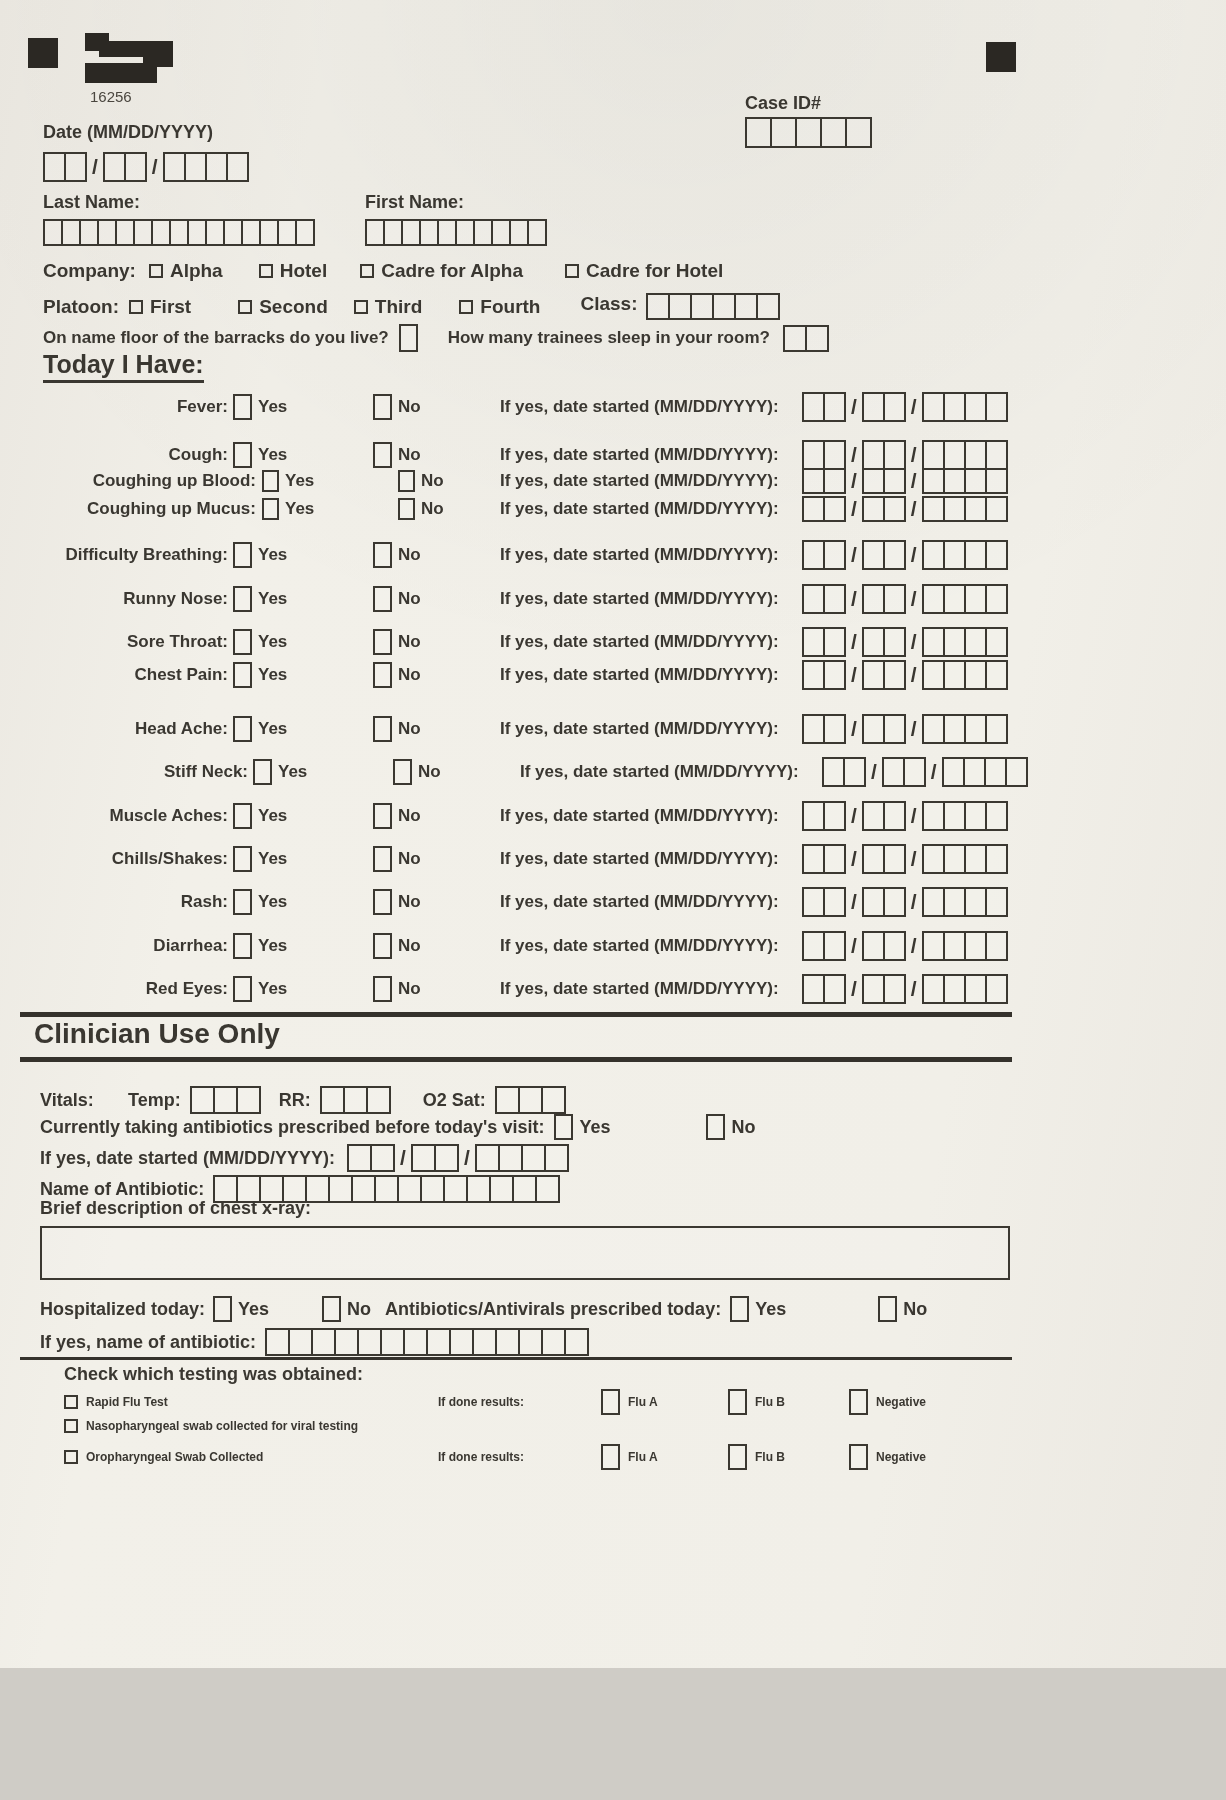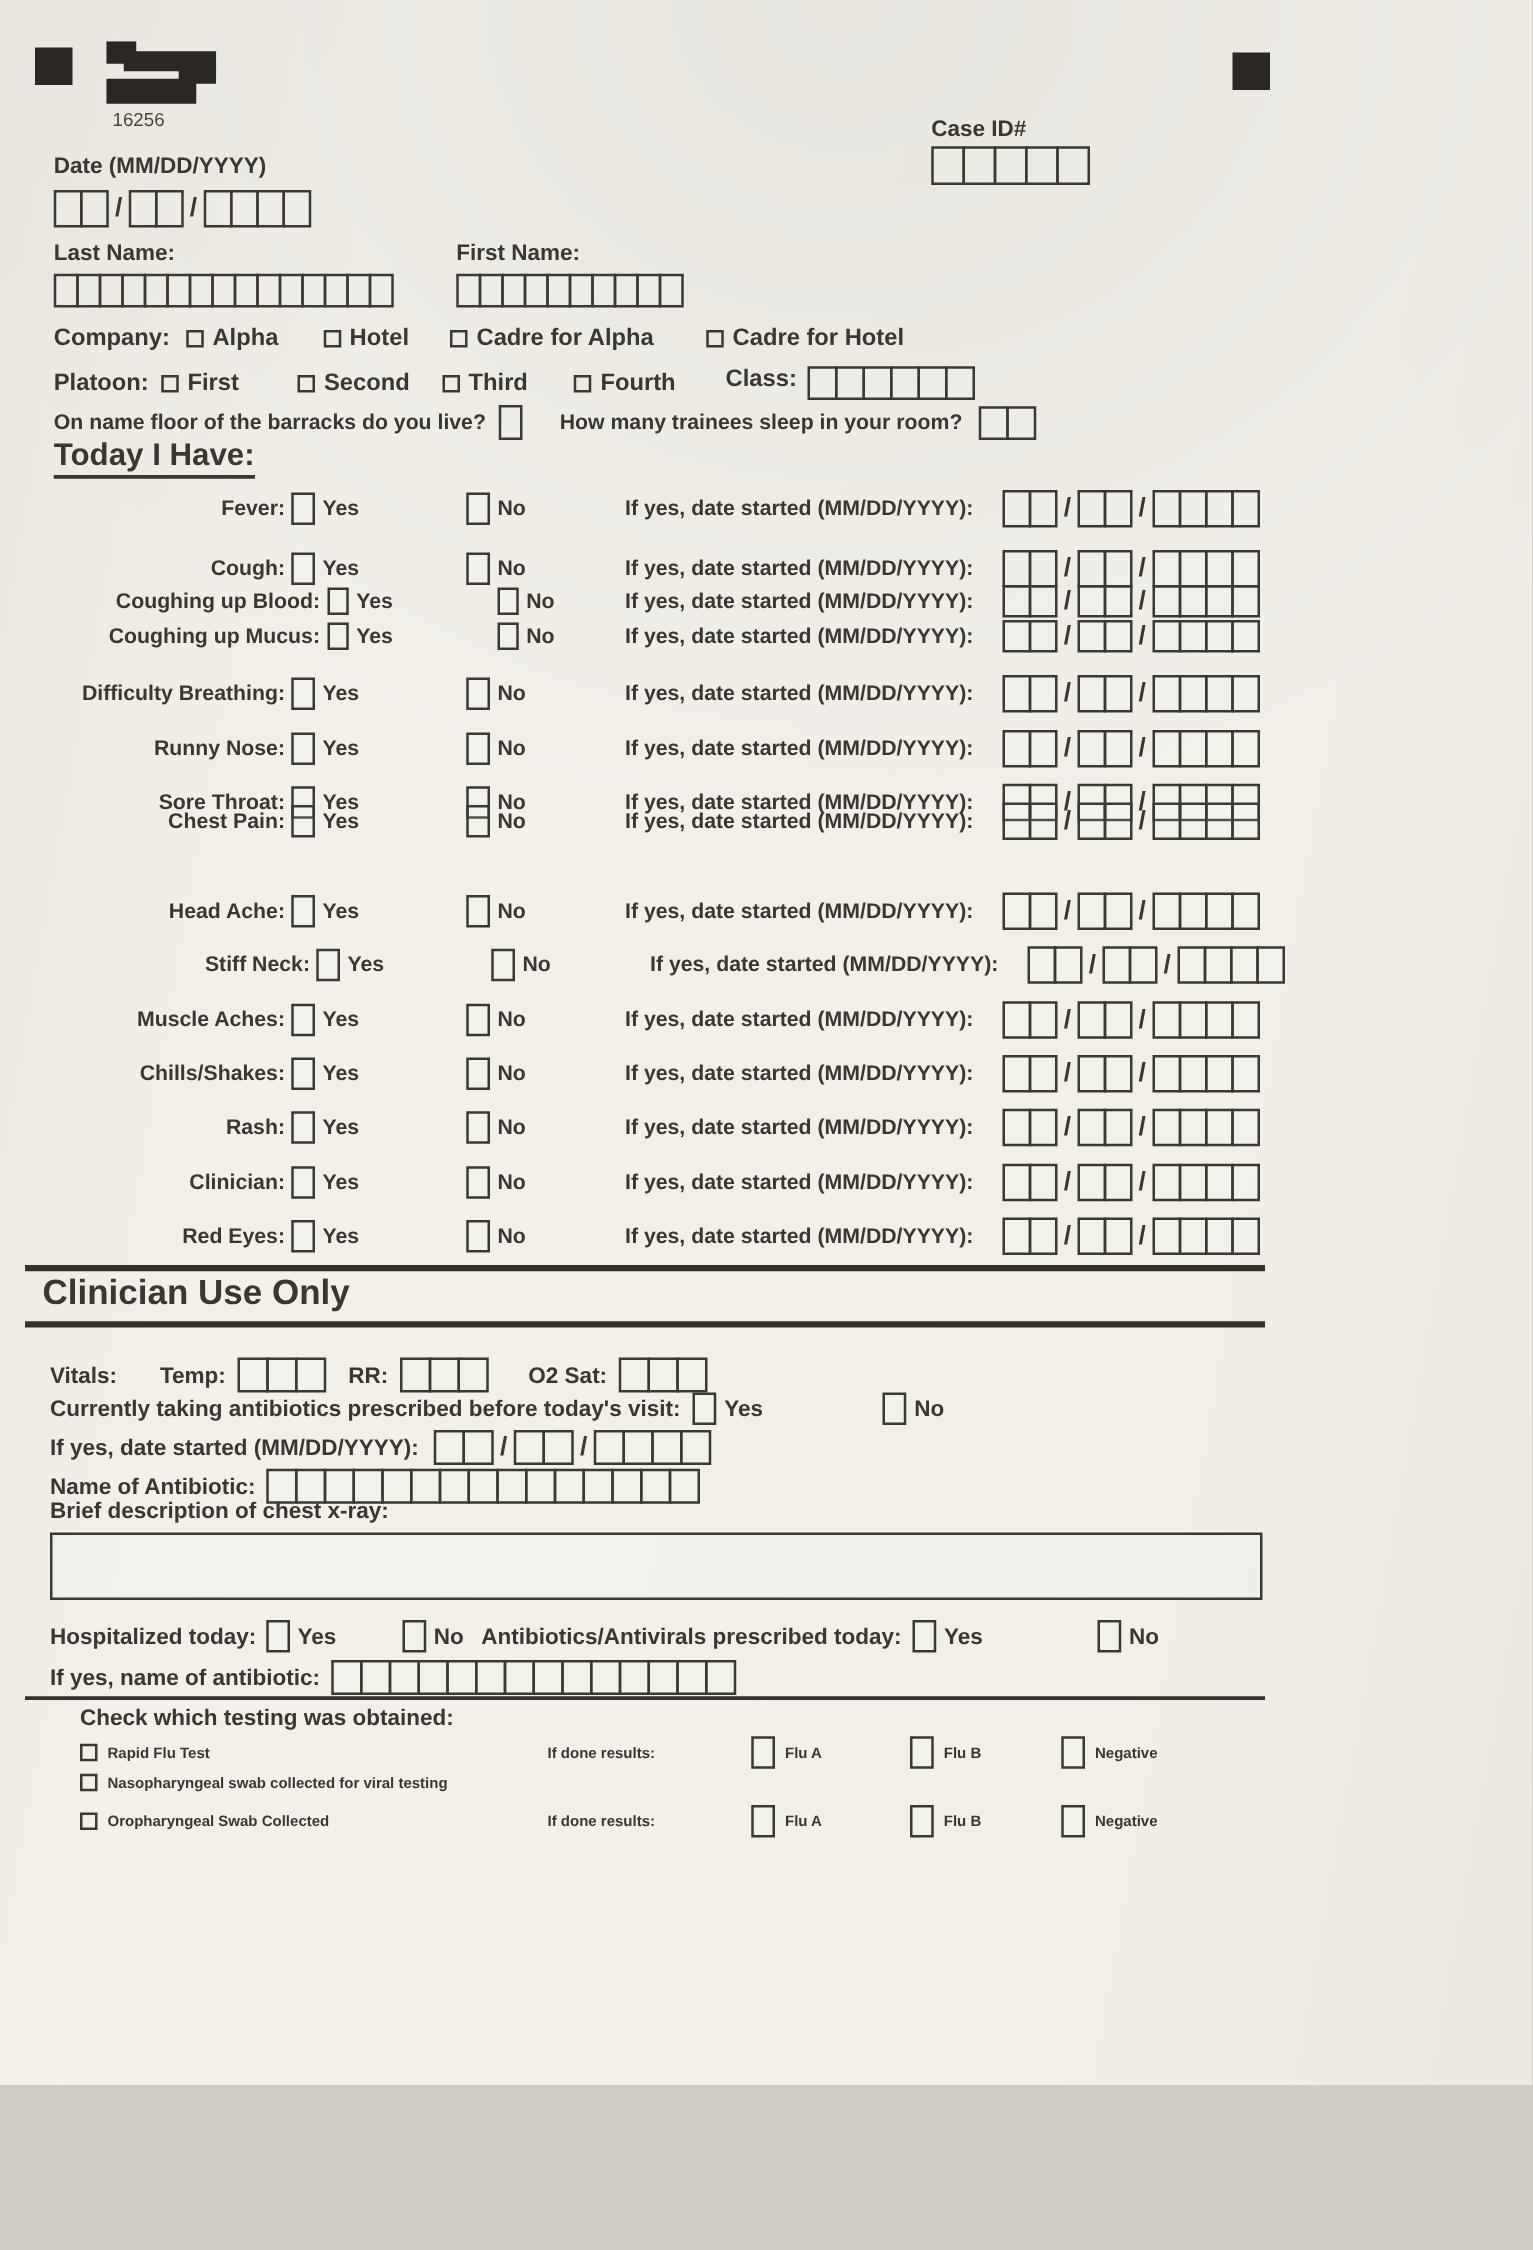--- a/index.html
+++ b/index.html
@@ -438,21 +438,21 @@
           </span>
           <span class="slash">/</span>
           <span class="cells">
             <span class="cell"></span>
             <span class="cell"></span>
             <span class="cell"></span>
             <span class="cell"></span>
           </span>
         </span>
       </div>
-      <div class="symrow" style="top: 640px;">
+      <div class="symrow" style="top: 658px;">
         <span class="slabel">Chest Pain:</span>
         <span class="ywrap">
           <span class="vbox"></span>
           <span class="yn">Yes</span>
         </span>
         <span class="nwrap">
           <span class="vbox"></span>
           <span class="yn">No</span>
         </span>
         <span class="prompt">If yes, date started (MM/DD/YYYY):</span>
@@ -619,21 +619,21 @@
           <span class="slash">/</span>
           <span class="cells">
             <span class="cell"></span>
             <span class="cell"></span>
             <span class="cell"></span>
             <span class="cell"></span>
           </span>
         </span>
       </div>
       <div class="symrow" style="top: 929px;">
-        <span class="slabel">Clinician:</span>
+        <span class="slabel">Diarrhea:</span>
         <span class="ywrap">
           <span class="vbox"></span>
           <span class="yn">Yes</span>
         </span>
         <span class="nwrap">
           <span class="vbox"></span>
           <span class="yn">No</span>
         </span>
         <span class="prompt">If yes, date started (MM/DD/YYYY):</span>
         <span class="dg">

